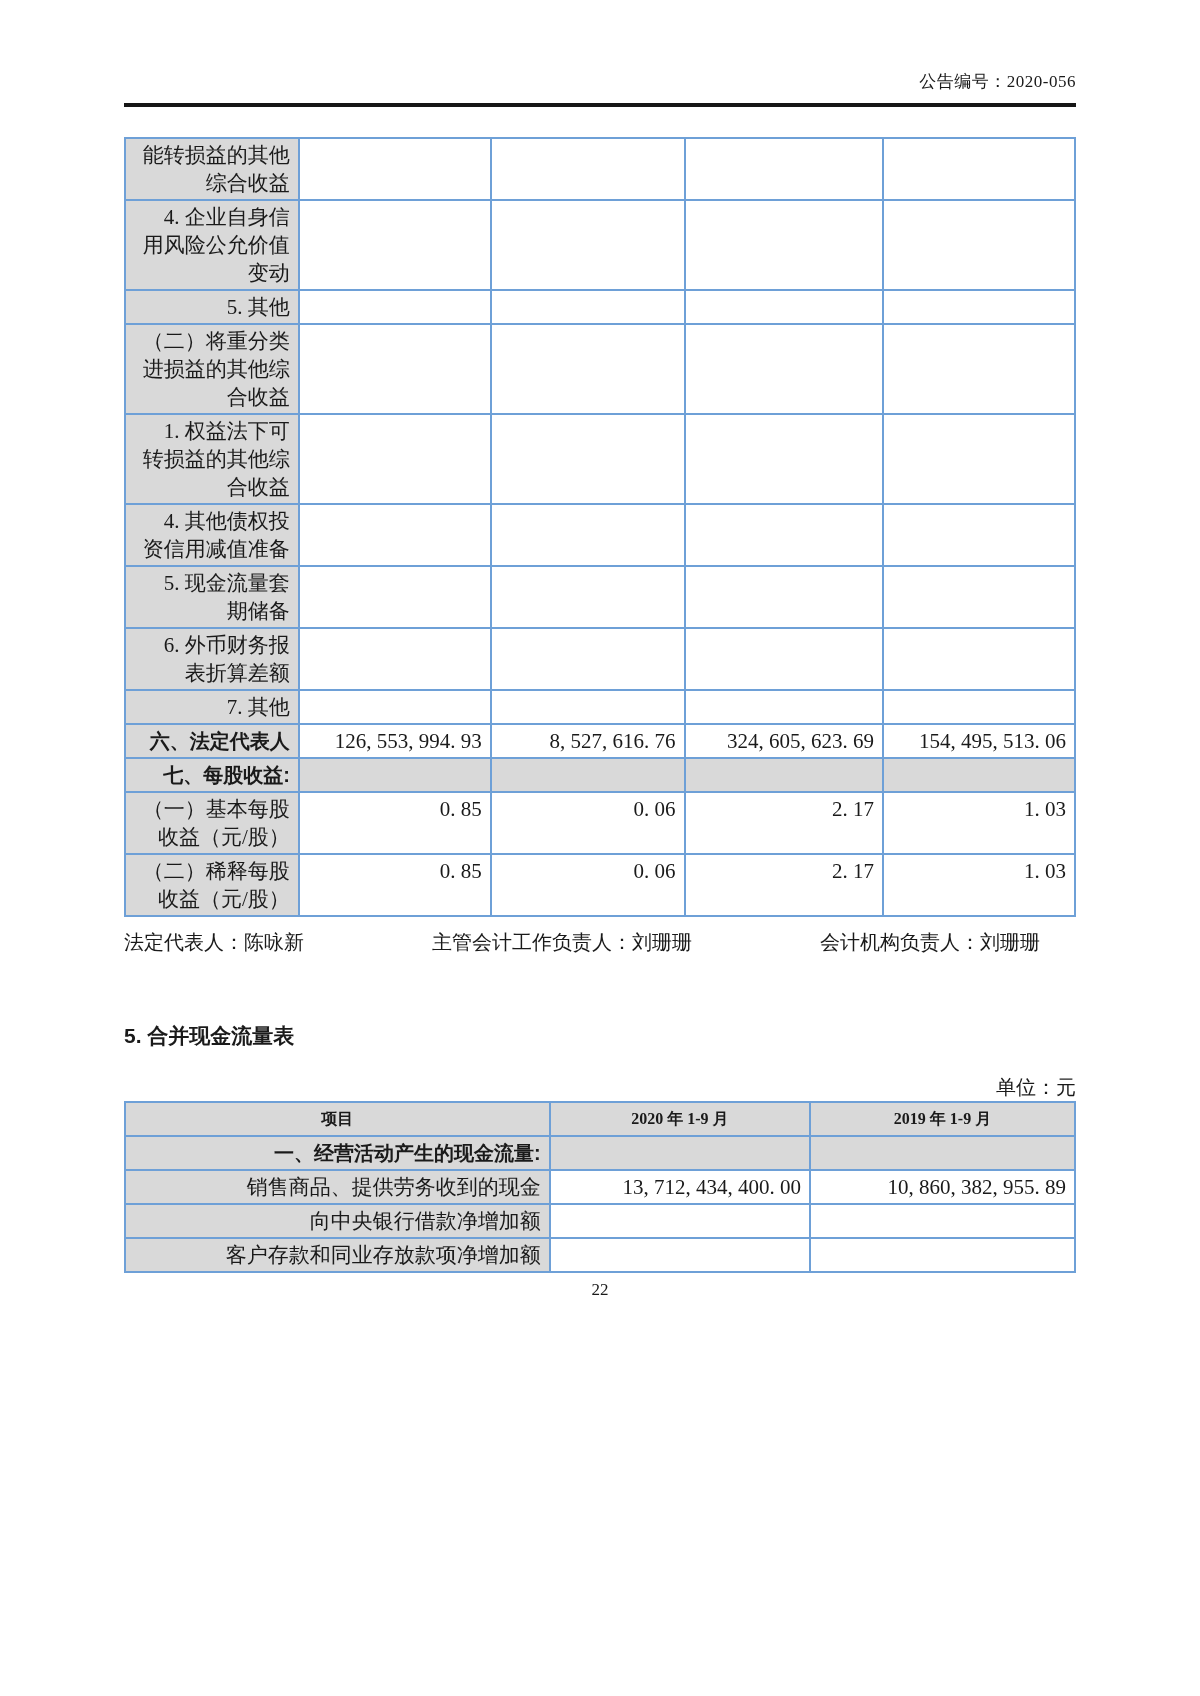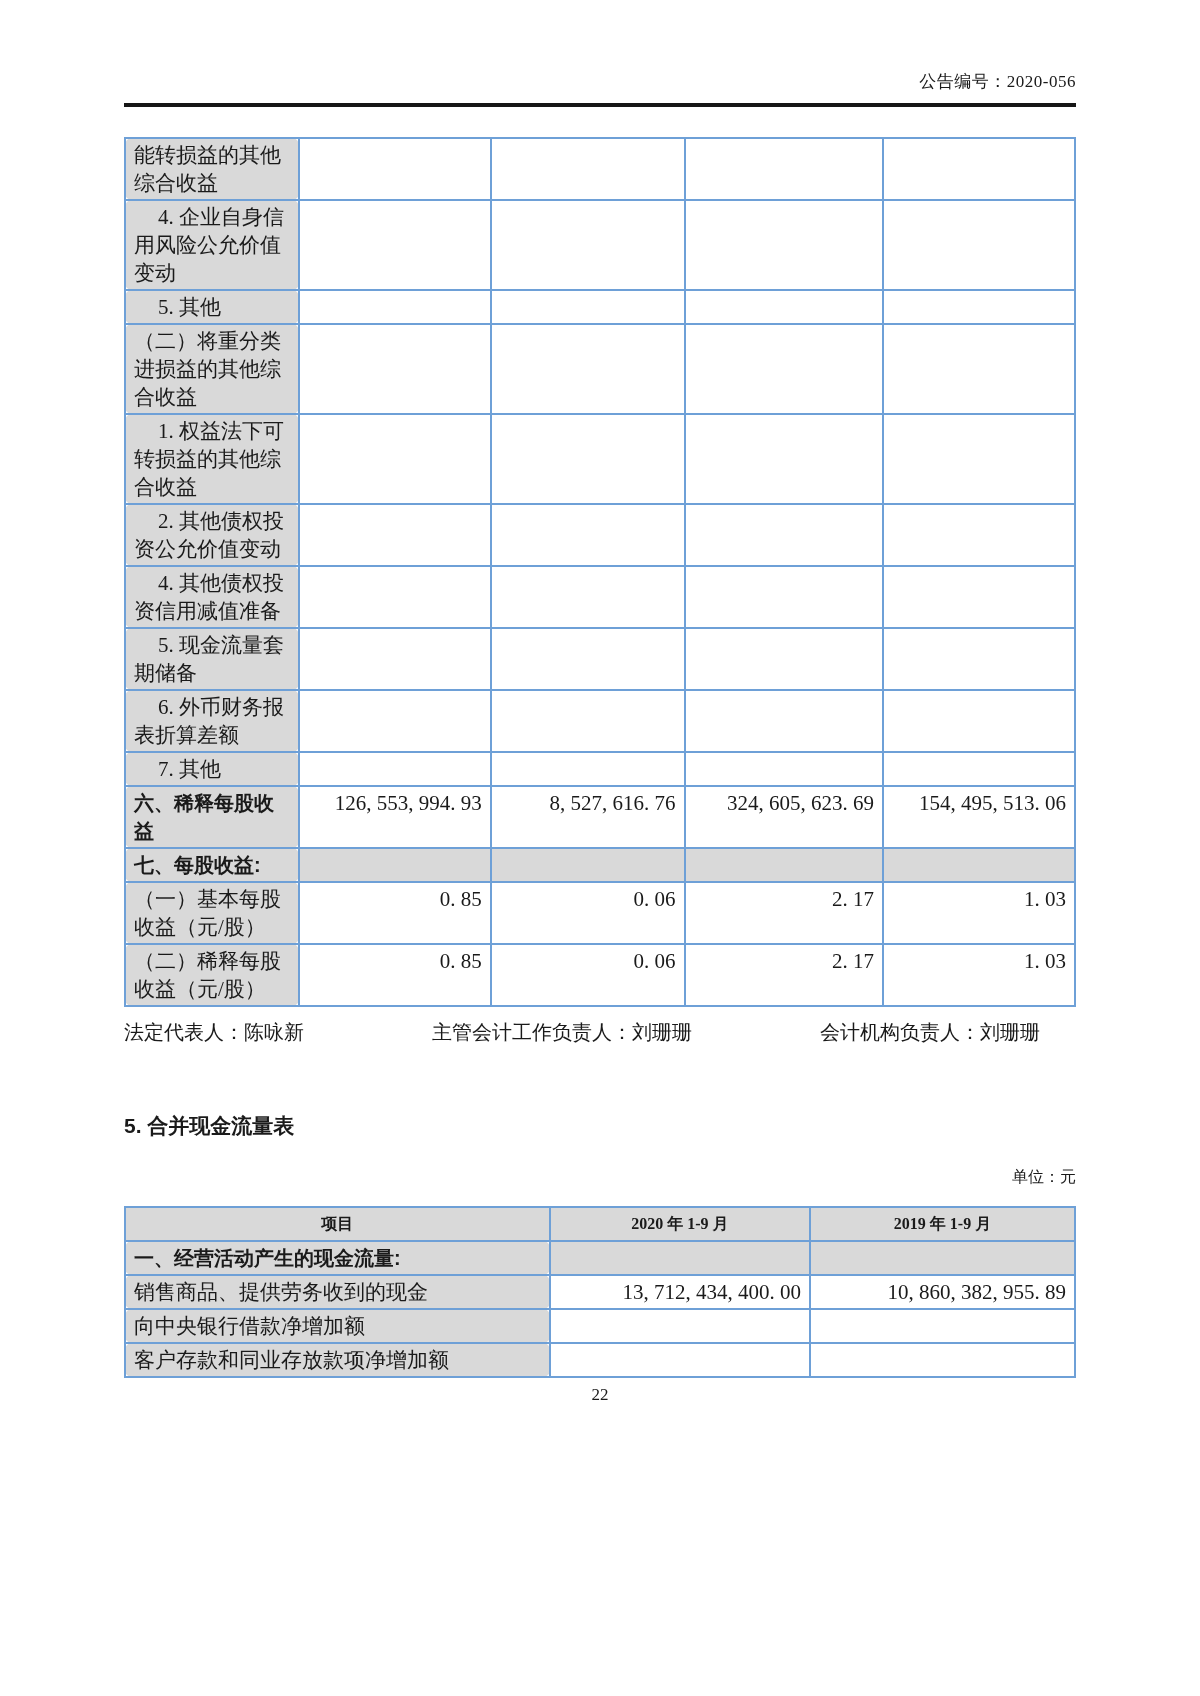--- a/index.html
+++ b/index.html
@@ -35,22 +35,21 @@
     border:2px solid #6EA0D7;
     vertical-align:top;
     font-size:21px;
     line-height:28px;
     padding:2px 8px;
     box-sizing:border-box;
     overflow:hidden;
   }
   td.label-cell{
     background:#D9D9D9;
-    text-align:left;
-    border-radius:7px;
+    text-align:right;
   }
   td.label-cell.indent{ text-indent:24px; }
   td.label-cell.bold, tr.gray-row td.label-cell{
     font-family:"Liberation Sans","DejaVu Sans",sans-serif;
     font-weight:bold;
     font-size:20px;
   }
   td.value-cell{
     background:#ffffff;
     text-align:right;
@@ -70,24 +69,24 @@
     margin-top:66px;
     font-family:"Liberation Sans","DejaVu Sans",sans-serif;
     font-weight:bold;
     font-size:21px;
     line-height:28px;
   }
   .section-title .sec-num{ display:inline-block; }
   .section-title .sec-text{ display:inline-block; }
   .unit-label{
     text-align:right;
-    font-size:16px;
+    font-size:20px;
     line-height:26px;
     margin-top:24px;
-    margin-bottom:16px;
+    margin-bottom:1px;
   }
   table.cashflow th{
     background:#D9D9D9;
     text-align:center;
     font-weight:bold;
     font-size:16px;
   }
   .page-number{
     text-align:center;
     font-size:17px;
@@ -141,27 +140,20 @@
           <td class="value-cell"></td>
         </tr>
         <tr>
           <td class="label-cell indent">1. 权益法下可转损益的其他综合收益</td>
           <td class="value-cell"></td>
           <td class="value-cell"></td>
           <td class="value-cell"></td>
           <td class="value-cell"></td>
         </tr>
         <tr>
-          <td class="label-cell indent">2. 其他债权投资公允价值变动</td>
-          <td class="value-cell"></td>
-          <td class="value-cell"></td>
-          <td class="value-cell"></td>
-          <td class="value-cell"></td>
-        </tr>
-        <tr>
           <td class="label-cell indent">4. 其他债权投资信用减值准备</td>
           <td class="value-cell"></td>
           <td class="value-cell"></td>
           <td class="value-cell"></td>
           <td class="value-cell"></td>
         </tr>
         <tr>
           <td class="label-cell indent">5. 现金流量套期储备</td>
           <td class="value-cell"></td>
           <td class="value-cell"></td>
@@ -176,21 +168,21 @@
           <td class="value-cell"></td>
         </tr>
         <tr>
           <td class="label-cell indent">7. 其他</td>
           <td class="value-cell"></td>
           <td class="value-cell"></td>
           <td class="value-cell"></td>
           <td class="value-cell"></td>
         </tr>
         <tr>
-          <td class="label-cell bold">六、稀释每股收益</td>
+          <td class="label-cell bold">六、法定代表人</td>
           <td class="value-cell">126, 553, 994. 93</td>
           <td class="value-cell">8, 527, 616. 76</td>
           <td class="value-cell">324, 605, 623. 69</td>
           <td class="value-cell">154, 495, 513. 06</td>
         </tr>
         <tr class="gray-row">
           <td class="label-cell bold">七、每股收益:</td>
           <td class="value-cell"></td>
           <td class="value-cell"></td>
           <td class="value-cell"></td>

